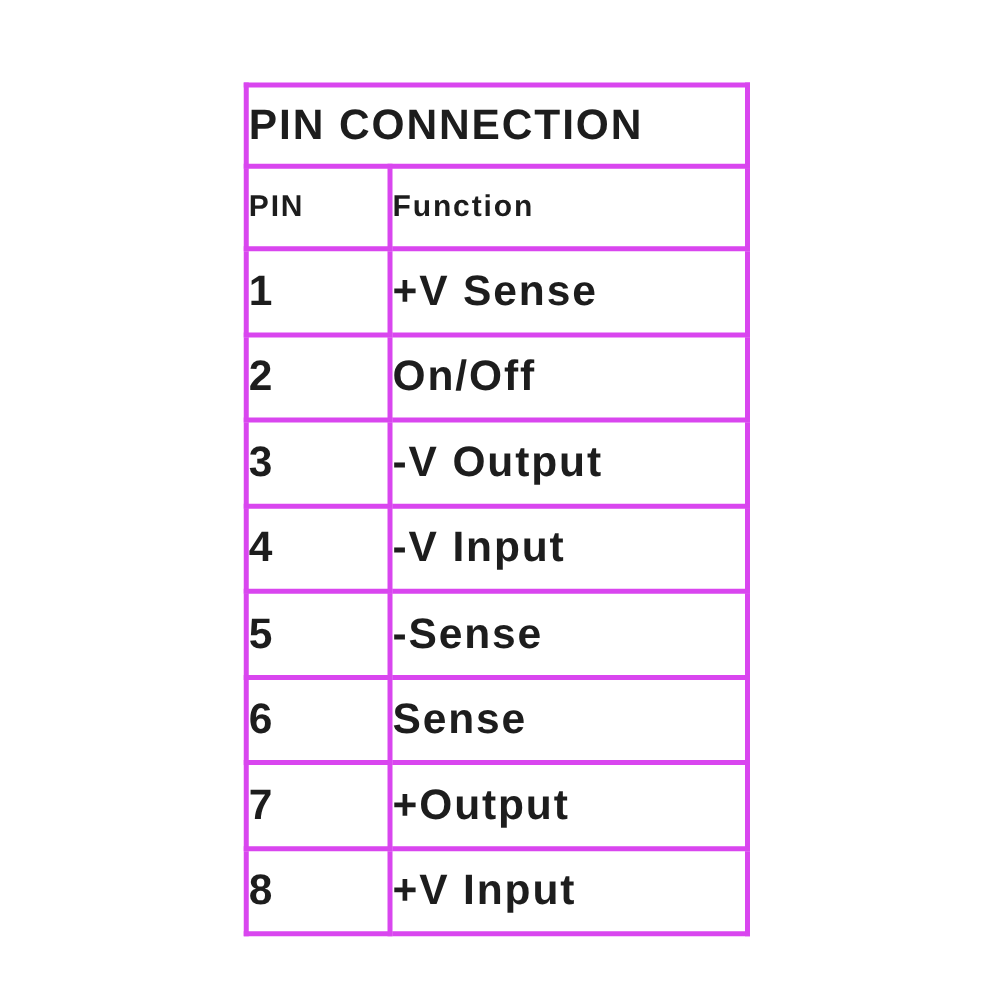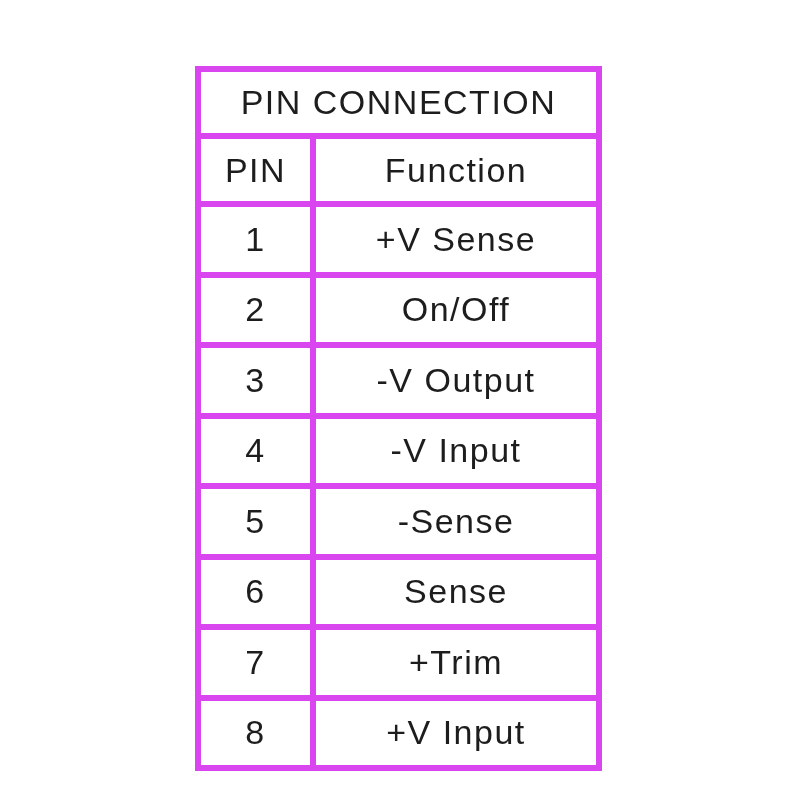--- a/index.html
+++ b/index.html
@@ -20,39 +20,39 @@
     left: 195px;
     top: 66px;
   }
   table.pin-table {
     border-collapse: collapse;
     table-layout: fixed;
     background: #ffffff;
   }
   table.pin-table th,
   table.pin-table td {
-    border: 6px solid #d946ef;
+    border: 4px solid #d946ef;
     padding: 0;
-    text-align: center;
+    text-align: left;
     vertical-align: middle;
-    font-weight: 400;
+    font-weight: 700;
     letter-spacing: 1.5px;
     color: #1d1d1d;
     white-space: nowrap;
     overflow: hidden;
   }
   .col-pin  { width: 115px; }
   .col-func { width: 286px; }
   td.title-cell {
     height: 61px;
     font-size: 34px;
   }
   th.header-cell {
     height: 62px;
-    font-size: 34px;
+    font-size: 24px;
   }
   td.data-cell {
     height: 64.5px;
     font-size: 34px;
   }
 </style>
 </head>
 <body>
 
 <div class="pin-table-wrap">
@@ -88,21 +88,21 @@
       <tr>
         <td class="data-cell">5</td>
         <td class="data-cell">-Sense</td>
       </tr>
       <tr>
         <td class="data-cell">6</td>
         <td class="data-cell">Sense</td>
       </tr>
       <tr>
         <td class="data-cell">7</td>
-        <td class="data-cell">+Trim</td>
+        <td class="data-cell">+Output</td>
       </tr>
       <tr>
         <td class="data-cell">8</td>
         <td class="data-cell">+V Input</td>
       </tr>
     </tbody>
   </table>
 </div>
 
 </body></html>

